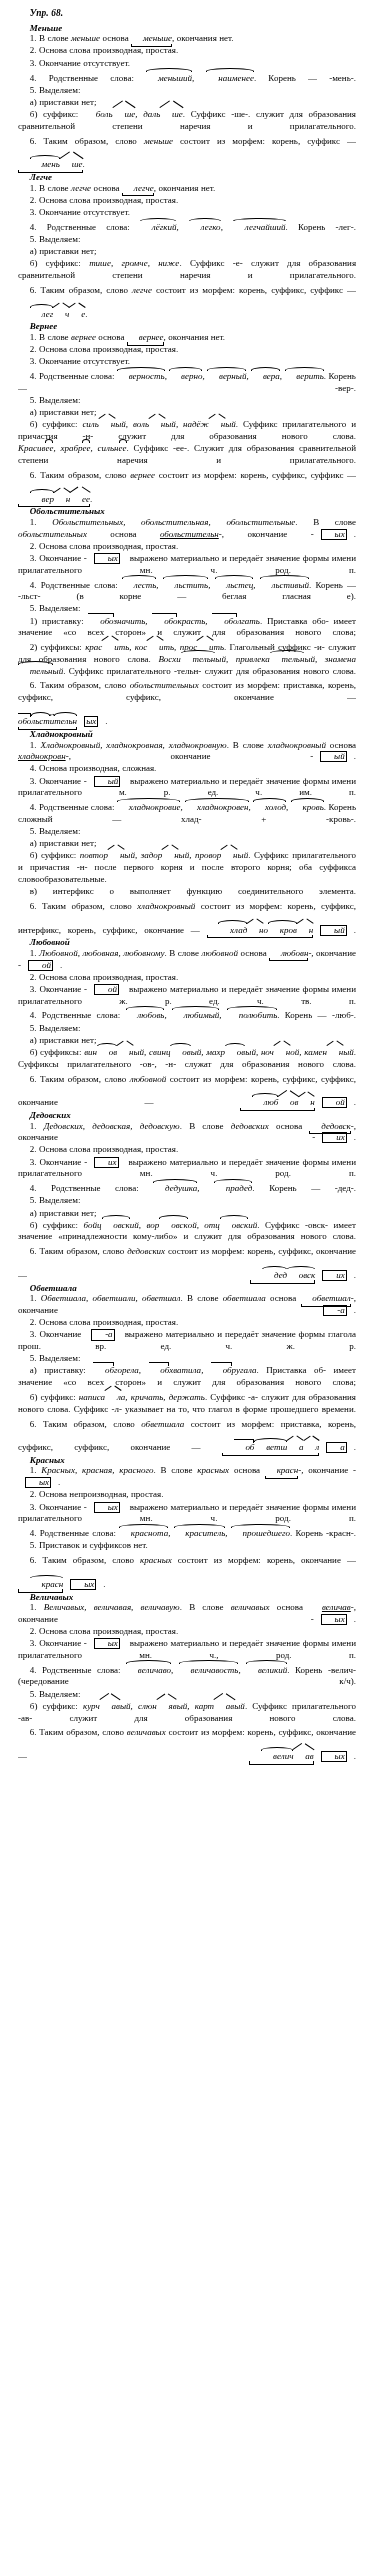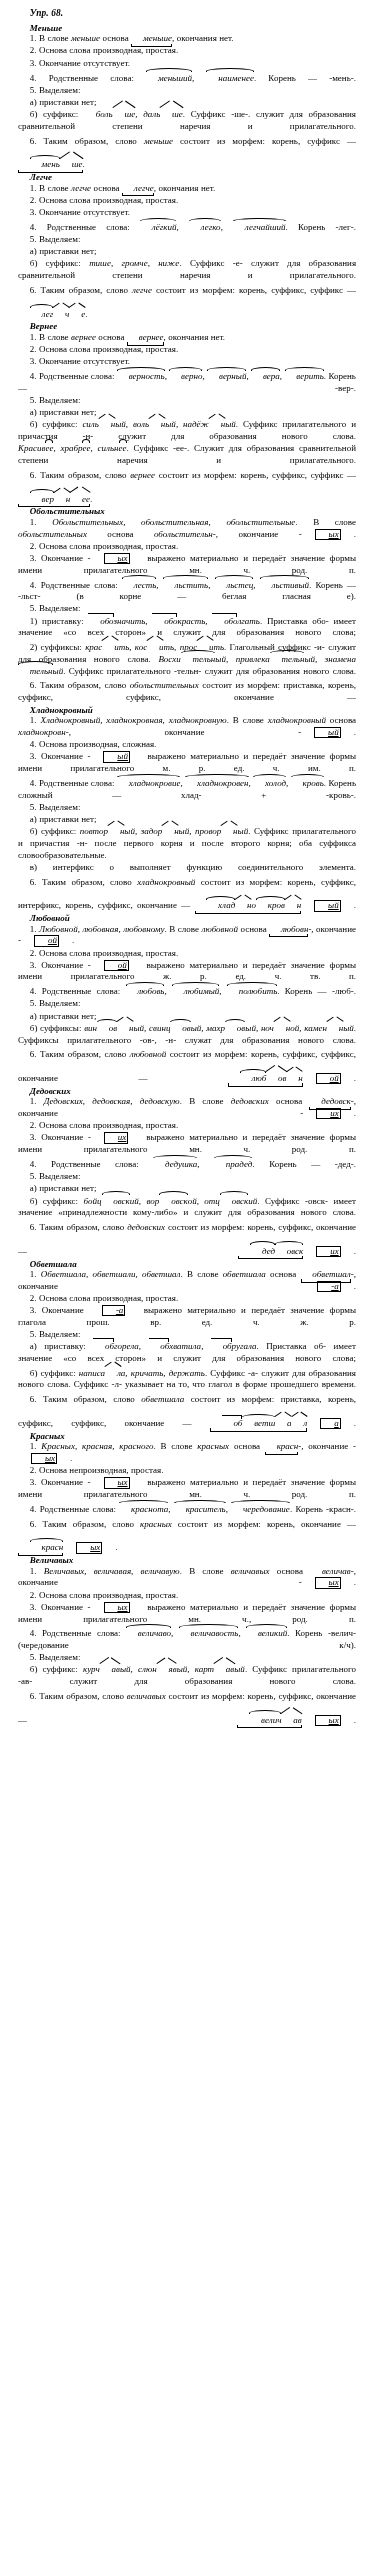--- a/index.html
+++ b/index.html
@@ -103,22 +103,21 @@
     width:0; height:.34em;
     border-right:0.7px solid #000;
   }
   
   .end{
     display:inline-block;
     font-style:italic;
     border:0.7px solid #000;
     padding:0 1.1px;
     line-height:1.02;
-    margin:0 13px;
-    text-decoration:underline;
+    margin:0 7px;
   }
   
   .stem{
     position:relative;
     display:inline-block;
     font-style:italic;
   }
   .stem > .ubar{
     position:absolute;
     left:0; right:0; bottom:-0.22em;
@@ -129,21 +128,21 @@
   .stem > .ubar::after{
     content:"";
     position:absolute;
     bottom:0;
     width:0; height:.26em;
     border-left:0.7px solid #000;
   }
   .stem > .ubar::before{ left:0; }
   .stem > .ubar::after { right:0; border-left:none; border-right:0.7px solid #000; }
   
-  .uline{ font-style:italic; }
+  .uline{ font-style:italic; text-decoration:underline; }
 
   
   .scheme{ display:inline-block; white-space:nowrap;margin-top:12px; }
 </style>
 </head>
 <body>
 
 <div class="page">
 
   <div class="exno">Упр. 68.</div>
@@ -291,20 +290,23 @@
     <span style="font-style:italic">Восхи<span class="root"><span class="arc"></span>тельн</span>ый</span>,
     <span style="font-style:italic">привлека<span class="root"><span class="arc"></span>тельн</span>ый</span>,
     <span style="font-style:italic">знамена<span class="root"><span class="arc"></span>тельн</span>ый</span>.
     <span>Суффикс прилагательного -тельн- служит для образования нового слова.</span>
   </p>
   <p class="line just gap">
     <span>6. Таким образом, слово</span>
     <i>обольстительных</i>
     <span>состоит из морфем: приставка, корень, суффикс, суффикс, окончание —</span>
   </p>
+  <p class="line noind">
+    <span class="scheme stem"><span class="pref"><span class="bar"></span><span>обо</span></span><span class="root"><span class="arc"></span><span>льст</span></span><span class="suf"><span class="cap"></span><span>и</span></span><span class="root"><span class="arc"></span><span>тельн</span></span><span class="ubar"></span></span><span class="end">ых</span><span>.</span>
+  </p>
 
   <div class="wordhead">Хладнокровный</div>
   <p class="line just">
     <span>1.</span>
     <i>Хладнокровный</i>,
     <i>хладнокровная</i>,
     <i>хладнокровную</i>.
     <span>В слове</span>
     <i>хладнокровный</i>
     <span>основа</span>
@@ -470,23 +472,24 @@
   </p>
   <p class="line">2. Основа непроизводная, простая.</p>
   <p class="line just">
     <span>3. Окончание -</span><span class="end">ых</span>
     <span>выражено материально и передаёт значение формы имени прилагательного мн. ч. род. п.</span>
   </p>
   <p class="line just gap">
     <span>4. Родственные слова:</span>
     <span class="root"><span class="arc"></span><span>краснота</span></span>,
     <span class="root"><span class="arc"></span><span>краситель</span></span>,
-    <span class="root"><span class="arc"></span><span>чередование</span></span>.
+    <span class="root"><span class="arc"></span><span>прошедшего</span></span>.
     <span>Корень -красн-.</span>
   </p>
+  <p class="line">5. Приставок и суффиксов нет.</p>
   <p class="line just gap">
     <span>6. Таким образом, слово</span>
     <i>красных</i>
     <span>состоит из морфем: корень, окончание —</span>
     <span class="scheme stem"><span class="root"><span class="arc"></span><span>красн</span></span><span class="ubar"></span></span><span class="end">ых</span><span>.</span>
   </p>
 
   <div class="wordhead">Величавых</div>
   <p class="line just">
     <span>1.</span>

